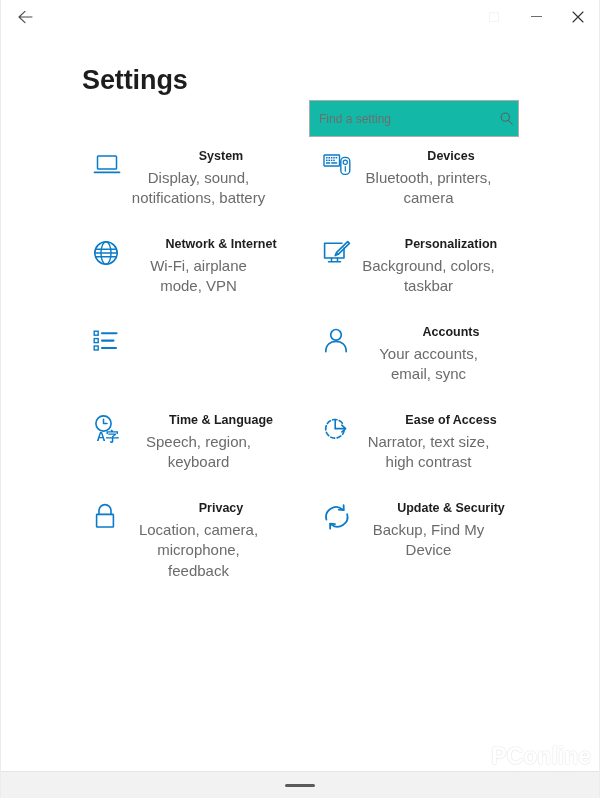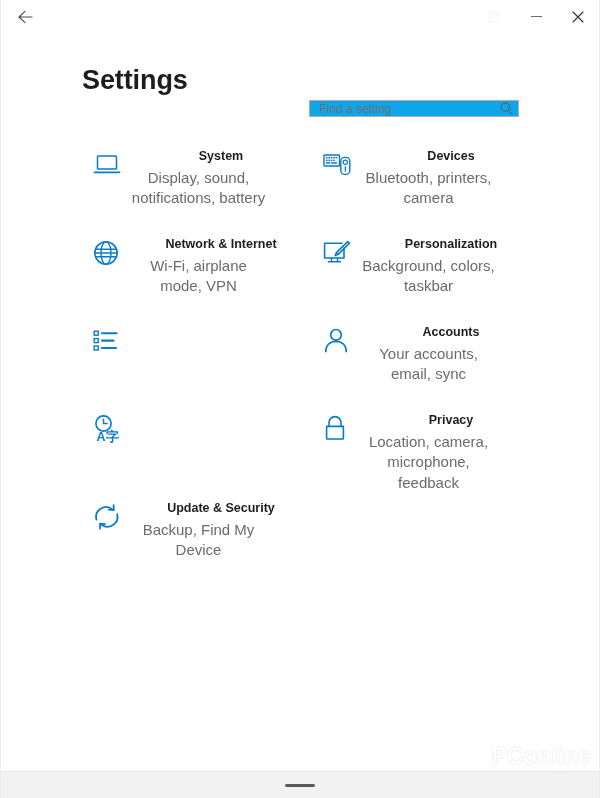--- a/index.html
+++ b/index.html
@@ -90,24 +90,24 @@
     font-weight: bold;
     color: #1d1d1d;
     letter-spacing: -0.1px;
     line-height: 1;
   }
   .searchbox {
     position: absolute;
     left: 308px;
     top: 67px;
     width: 210px;
-    height: 17px;
+    height: 37px;
     box-sizing: border-box;
     border: 1px solid #adadad;
-    background: #0ea5e9;
+    background: #14b8a6;
     display: flex;
     align-items: center;
     cursor: text;
   }
   .searchbox input {
     border: 0;
     outline: 0;
     background: transparent;
     flex: 1 1 auto;
     margin-left: 9px;
@@ -383,22 +383,40 @@
 
       <div class="tile">
         <div class="tile-icon">
           <svg width="30" height="30" viewBox="0 0 30 30">
             <circle cx="11.5" cy="9.5" r="7.6" fill="none" stroke="#0a7bc8" stroke-width="1.6"></circle>
             <path d="M11.5 5.2 L11.5 9.6 L15 9.6" fill="none" stroke="#0a7bc8" stroke-width="1.5" stroke-linecap="round" stroke-linejoin="round"></path>
             <text x="4.5" y="27" font-family="'Liberation Sans', sans-serif" font-size="12.5" font-weight="bold" fill="#0a7bc8">A</text>
             <text x="14" y="26.6" font-family="'DejaVu Sans', sans-serif" font-size="13" font-weight="bold" fill="#0a7bc8">字</text>
           </svg>
         </div>
-      </div>
-
+        <div class="tile-text">
+          <div class="tile-label">Time &amp; Language</div>
+          <div class="tile-desc">Speech, region, keyboard</div>
+        </div>
+      </div>
+
+      <div class="tile">
+        <div class="tile-icon">
+          <svg width="30" height="28" viewBox="0 0 30 28">
+            <path d="M20.4 8.2 A9.3 9.3 0 1 0 22.3 13.8" fill="none" stroke="#0a7bc8" stroke-width="1.6" stroke-linecap="round" stroke-dasharray="4.2 2.4"></path>
+            <path d="M13.2 4.6 L13.2 13.6" stroke="#0a7bc8" stroke-width="1.6" stroke-linecap="round"></path>
+            <path d="M13.2 13.6 L22.8 13.6" stroke="#0a7bc8" stroke-width="1.6" stroke-linecap="round"></path>
+            <path d="M19.8 10.2 L23.6 13.6 L19.8 17" fill="none" stroke="#0a7bc8" stroke-width="1.6" stroke-linecap="round" stroke-linejoin="round"></path>
+          </svg>
+        </div>
+        <div class="tile-text">
+          <div class="tile-label">Ease of Access</div>
+          <div class="tile-desc">Narrator, text size, high contrast</div>
+        </div>
+      </div>
 
       <div class="tile">
         <div class="tile-icon">
           <svg width="26" height="28" viewBox="0 0 26 28">
             <path d="M7 11.4 L7 7.6 A6 6 0 0 1 19 7.6 L19 11.4" fill="none" stroke="#0a7bc8" stroke-width="1.6" stroke-linecap="round"></path>
             <rect x="4.6" y="11.4" width="16.8" height="12.6" rx="0.6" fill="none" stroke="#0a7bc8" stroke-width="1.6"></rect>
           </svg>
         </div>
         <div class="tile-text">
           <div class="tile-label">Privacy</div>

